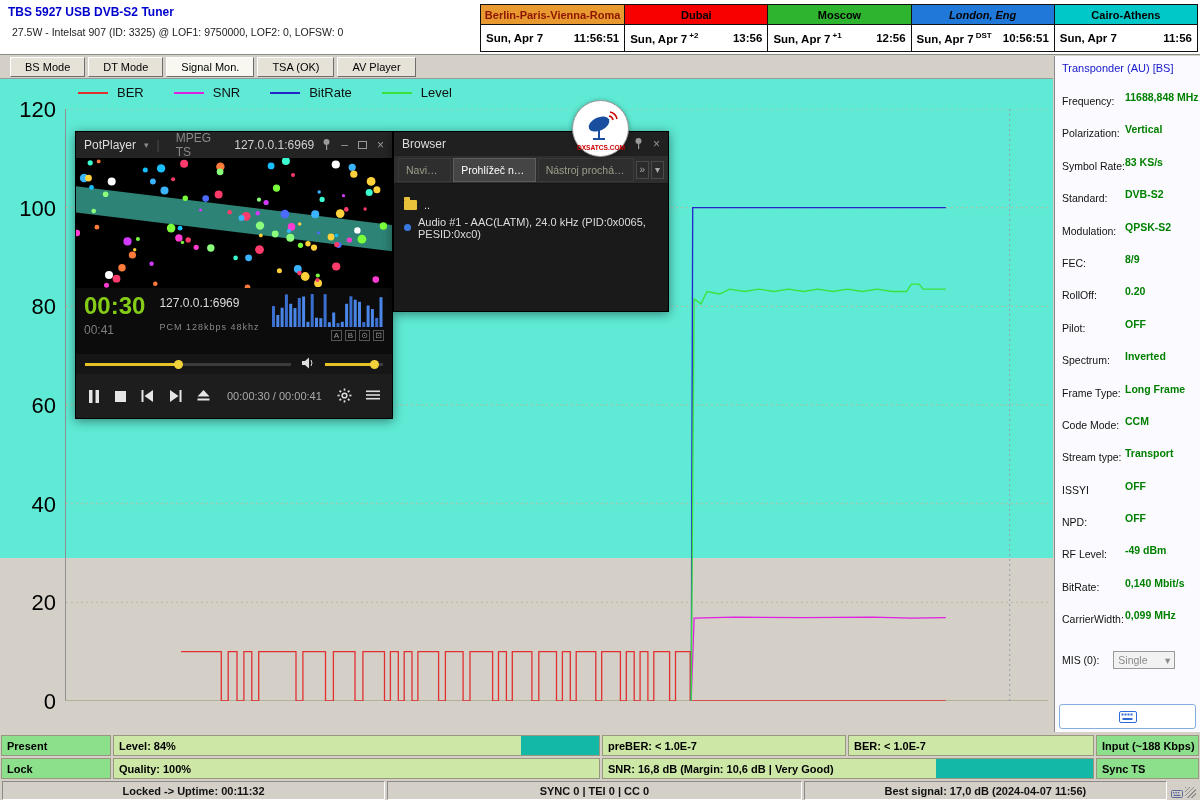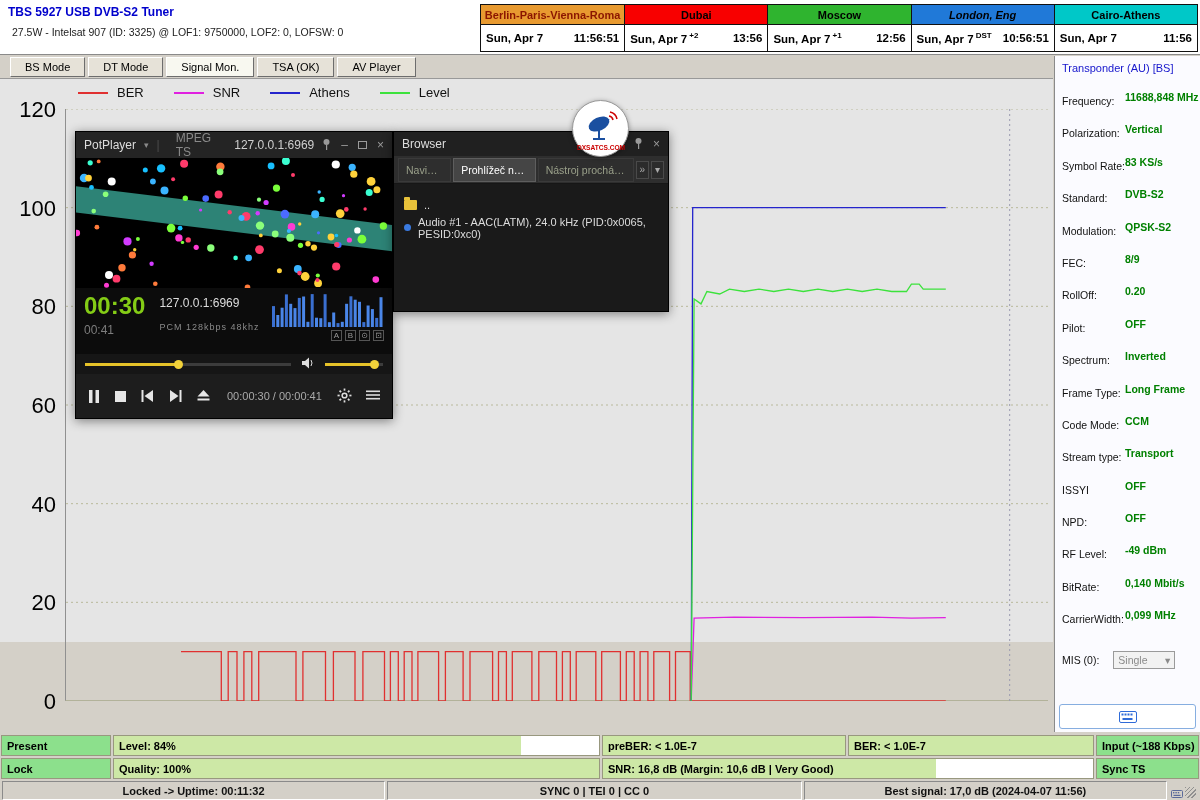--- a/index.html
+++ b/index.html
@@ -19,21 +19,21 @@
   .clock { display:flex; flex-direction:column; border-left:1px solid #111; overflow:hidden; }
   .clock:first-child { border-left:none; }
   .clock-head { height:20px; display:flex; align-items:center; justify-content:center; font-size:11px; font-weight:bold; border-bottom:1px solid #111; white-space:nowrap; }
   .clock-time { flex:1; display:flex; align-items:center; justify-content:space-between; padding:0 5px; font-size:11.5px; font-weight:bold; background:#fff; }
   .clock-time sup { font-size:8px; margin-left:2px; }
   
   #tabbar { position:absolute; left:0; top:56px; width:1053px; height:22px; display:flex; gap:3px; align-items:center; padding-left:10px; background:#d4d0c8; }
   .tab { height:20px; padding:0 14px; font-size:11px; font-family:inherit; background:#e6e2d8; border:1px solid; border-color:#ffffff #6d6d6d #6d6d6d #ffffff; cursor:default; }
   .tab.active { background:#f8f8f0; }
   
-  #main { position:absolute; left:0; top:78px; width:1053px; height:564px; background:#e5e5e5; border-top:1px solid #999; }
+  #main { position:absolute; left:0; top:78px; width:1053px; height:480px; background:#5eead4; border-top:1px solid #999; }
   #legend { position:absolute; left:78px; top:6px; display:flex; gap:30px; align-items:center; }
   .legend-item { display:flex; align-items:center; gap:9px; }
   .legend-line { width:30px; height:0; border-top:2px solid #000; display:inline-block; }
   .legend-label { font-size:13px; color:#111; }
   .ytick { position:absolute; left:2px; width:54px; text-align:right; font-size:22px; color:#000; }
   #plot { position:absolute; left:65px; top:30px; width:983px; height:592px; border-left:1px solid #909090; border-bottom:1px solid #b2b29a; }
   #chart-svg { position:absolute; left:0; top:0; }
   
   .darkwin { position:absolute; z-index:30; background:#1a1a1a; border:1px solid #000; box-shadow:0 2px 10px rgba(0,0,0,.45); color:#ccc; font-size:11px; }
   #potplayer { left:75px; top:131px; width:318px; height:288px; display:flex; flex-direction:column; }
@@ -88,21 +88,21 @@
   .tp-value { position:absolute; left:70px; top:5px; font-size:10.5px; font-weight:bold; color:#008000; }
   #mis-row { position:absolute; left:7px; top:595px; display:flex; align-items:center; }
   #mis-label { font-size:10.5px; color:#111; }
   #mis-select { display:flex; justify-content:space-between; align-items:center; width:62px; height:18px; border:1px solid #9a9a9a; background:#f2f2f2; color:#8a8a8a; font-size:10.5px; padding:0 4px; margin-left:14px; }
   #sidebar-key-btn { position:absolute; left:4px; right:4px; top:648px; height:25px; background:#fff; border:1px solid #86aee0; border-radius:3px; display:flex; align-items:center; justify-content:center; }
   
   #statusrows { position:absolute; left:1px; top:735px; width:1198px; }
   .srow { display:flex; gap:2px; height:21px; margin-bottom:2px; }
   .scell { border:1px solid #98987f; font-weight:bold; font-size:11px; color:#000; display:flex; align-items:center; padding-left:5px; position:relative; overflow:hidden; white-space:nowrap; }
   .scell.green { background:#8ce08c; }
-  .scell.bar { background:#ffffff; }
+  .scell.bar { background:#14b8a6; }
   .bar-fill { position:absolute; left:0; top:0; bottom:0; background:#cde8a6; }
   .scell .lbl { position:relative; z-index:1; }
   
   #statusbar { position:absolute; left:0; top:780px; width:1200px; height:20px; background:#d4d0c8; display:flex; gap:2px; padding:1px 2px 0 2px; }
   .sbcell { border:1px solid; border-color:#8a8a8a #ffffff #ffffff #8a8a8a; background:#d4d0c8; font-size:11px; color:#111; display:flex; align-items:center; justify-content:center; white-space:nowrap;font-weight:bold; }
   #grip-cell { display:flex; align-items:flex-end; justify-content:flex-end; gap:2px; padding:2px; border:none; background:transparent; flex:1; }
   #grip { width:11px; height:11px; background:repeating-linear-gradient(135deg,#909090 0 1px,transparent 1px 3px); }
 </style>
 </head>
 <body>
@@ -162,21 +162,21 @@
       <div class="legend-item">
         <span class="legend-line" style="border-top-color: rgb(224, 48, 48);"></span>
         <span class="legend-label">BER</span>
       </div>
       <div class="legend-item">
         <span class="legend-line" style="border-top-color: rgb(224, 32, 224);"></span>
         <span class="legend-label">SNR</span>
       </div>
       <div class="legend-item">
         <span class="legend-line" style="border-top-color: rgb(36, 36, 204);"></span>
-        <span class="legend-label">Athens</span>
+        <span class="legend-label">BitRate</span>
       </div>
       <div class="legend-item">
         <span class="legend-line" style="border-top-color: rgb(60, 226, 60);"></span>
         <span class="legend-label">Level</span>
       </div>
     </div>
   <div id="yticks">
       <div class="ytick" style="top: 610px;">0</div>
       <div class="ytick" style="top: 511.333px;">20</div>
       <div class="ytick" style="top: 412.667px;">40</div>

